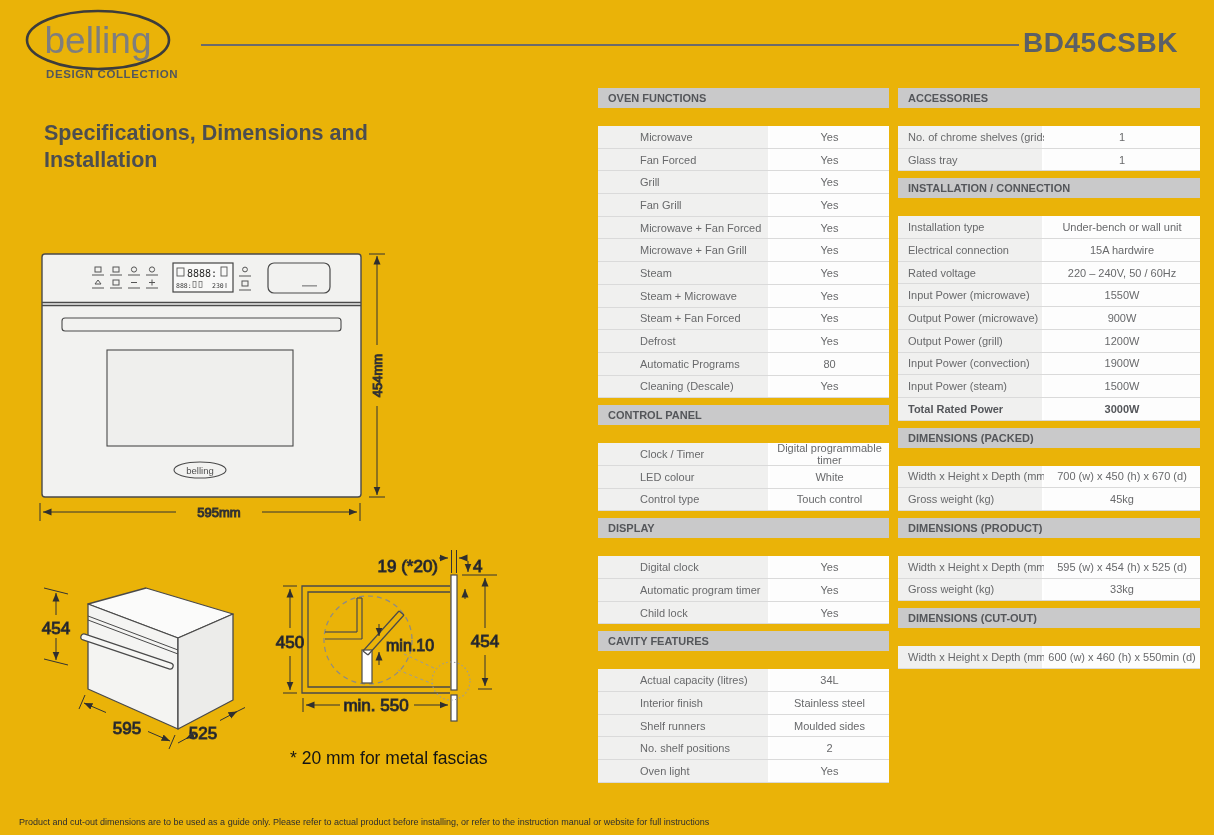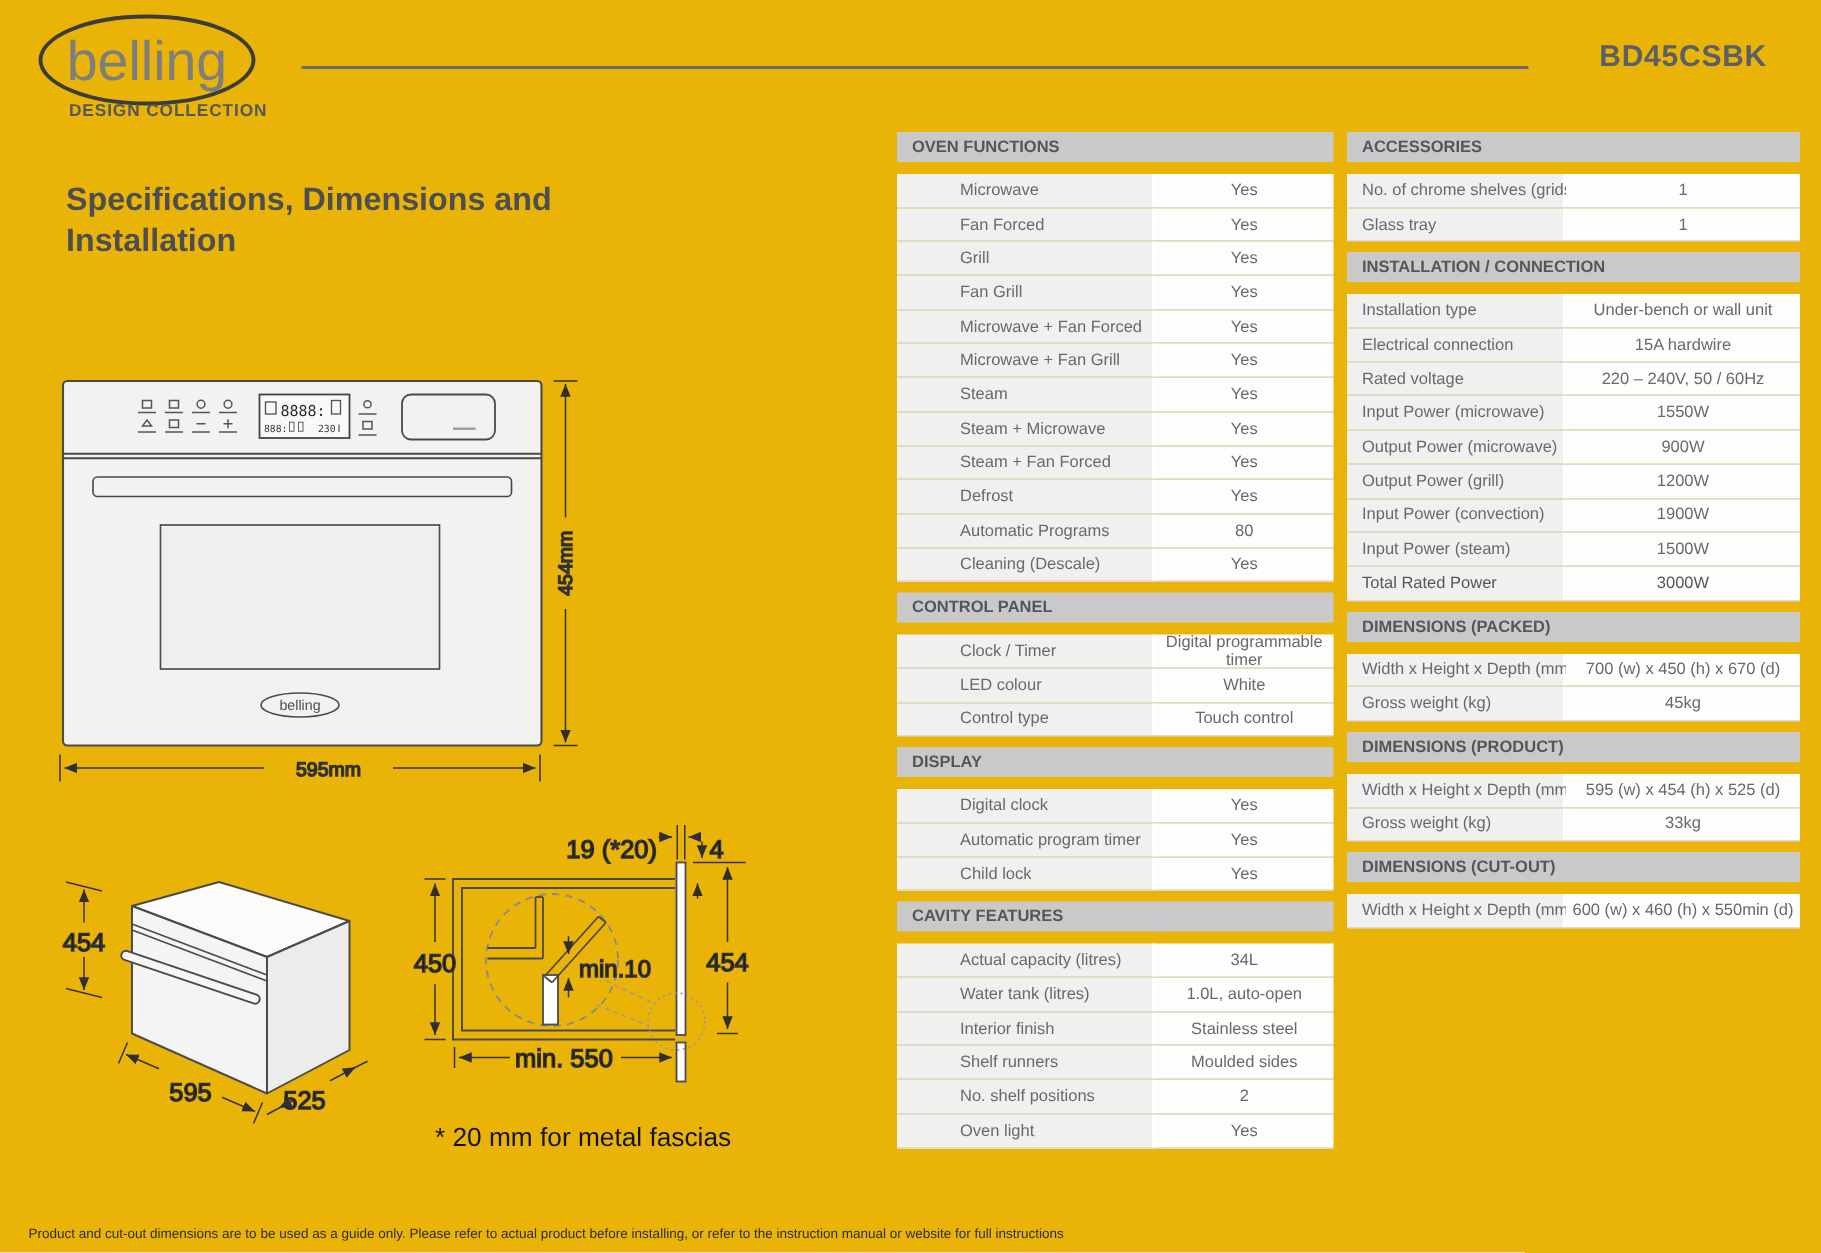--- a/index.html
+++ b/index.html
@@ -9,55 +9,55 @@
   }
   
   .logo-wrap { position:absolute; left:24px; top:8px; }
   .design-collection {
     position:absolute; left:26px; top:68px; font-size:11.5px; font-weight:bold;
     letter-spacing:0.6px; color:#53575c;margin-left:20px;
   }
   .header-rule { position:absolute; left:201px; top:44px; width:818px; height:2px; background:#6b6b6b; }
   .model {
     position:absolute; left:878px; top:27px; width:300px; text-align:right;
-    font-size:20px; font-weight:bold; color:#5b6066; letter-spacing:0.5px;
+    font-size:28px; font-weight:bold; color:#5b6066; letter-spacing:0.5px;
   }
   .page-title {
     position:absolute; left:44px; top:120px; width:340px;
     font-size:21.5px; font-weight:bold; color:#4c4e50; line-height:1.25;
   }
   
   .diagram { position:absolute; }
   #front-view   { left:36px;  top:248px; }
   #perspective  { left:30px;  top:582px; }
   #cutout       { left:268px; top:548px; }
   .fascia-note {
     position:absolute; left:290px; top:748px; font-size:17.5px; color:#141414;
   }
   
   .spec-col { position:absolute; top:88px; }
   #col1 { left:598px; width:291px; }
   #col2 { left:898px; width:302px; }
   .spec-table { margin-bottom:7px; }
   .spec-header {
     height:20px; line-height:20px; background:#c9c9ca; padding:0 10px;
-    font-size:11px; font-weight:bold; color:#54565a; margin-bottom:8px;
+    font-size:11px; font-weight:bold; color:#54565a; margin-bottom:18px;
   }
   .spec-row { display:flex; border-bottom:1px solid #dadada; height:21.7px; }
   .spec-label {
     background:#f0f0ef; padding-left:10px; display:flex; align-items:center;
     font-size:11px; color:#68696b; border-right:2px solid #ffffff; white-space:nowrap;
   }
   #col1 .spec-label { width:128px;padding-left:42px; }
   #col2 .spec-label { width:134px; }
   .spec-value {
     flex:1; display:flex; align-items:center; justify-content:center; text-align:center;
     font-size:11px; color:#68696b; background:#fdfdfd;
   }
-  .spec-row.bold .spec-label, .spec-row.bold .spec-value { font-weight:normal; color:#54565a; }
+  .spec-row.bold .spec-label, .spec-row.bold .spec-value { font-weight:bold; color:#54565a; }
   
   .footer {
     position:absolute; left:19px; top:817px; font-size:9px; color:#2e2e2e;
   }
   
   .dln  { stroke:#4a4a4a; fill:none; }
   .dim  { stroke:#333333; stroke-width:1; fill:none; }
   .dimtxt { fill:#111111; font-size:17px; font-family:"Liberation Sans",sans-serif; }
   .mmtxt  { fill:#222222; font-size:13px; font-family:"Liberation Sans",sans-serif; }
 </style>
@@ -342,24 +342,20 @@
           <div class="spec-value">Yes</div>
         </div>
       </div>
       <div class="spec-table">
         <div class="spec-header">CAVITY FEATURES</div>
         <div class="spec-row">
           <div class="spec-label">Actual capacity (litres)</div>
           <div class="spec-value">34L</div>
         </div>
         <div class="spec-row">
-          <div class="spec-label">Water tank (litres)</div>
-          <div class="spec-value">1.0L, auto-open</div>
-        </div>
-        <div class="spec-row">
           <div class="spec-label">Interior finish</div>
           <div class="spec-value">Stainless steel</div>
         </div>
         <div class="spec-row">
           <div class="spec-label">Shelf runners</div>
           <div class="spec-value">Moulded sides</div>
         </div>
         <div class="spec-row">
           <div class="spec-label">No. shelf positions</div>
           <div class="spec-value">2</div>

